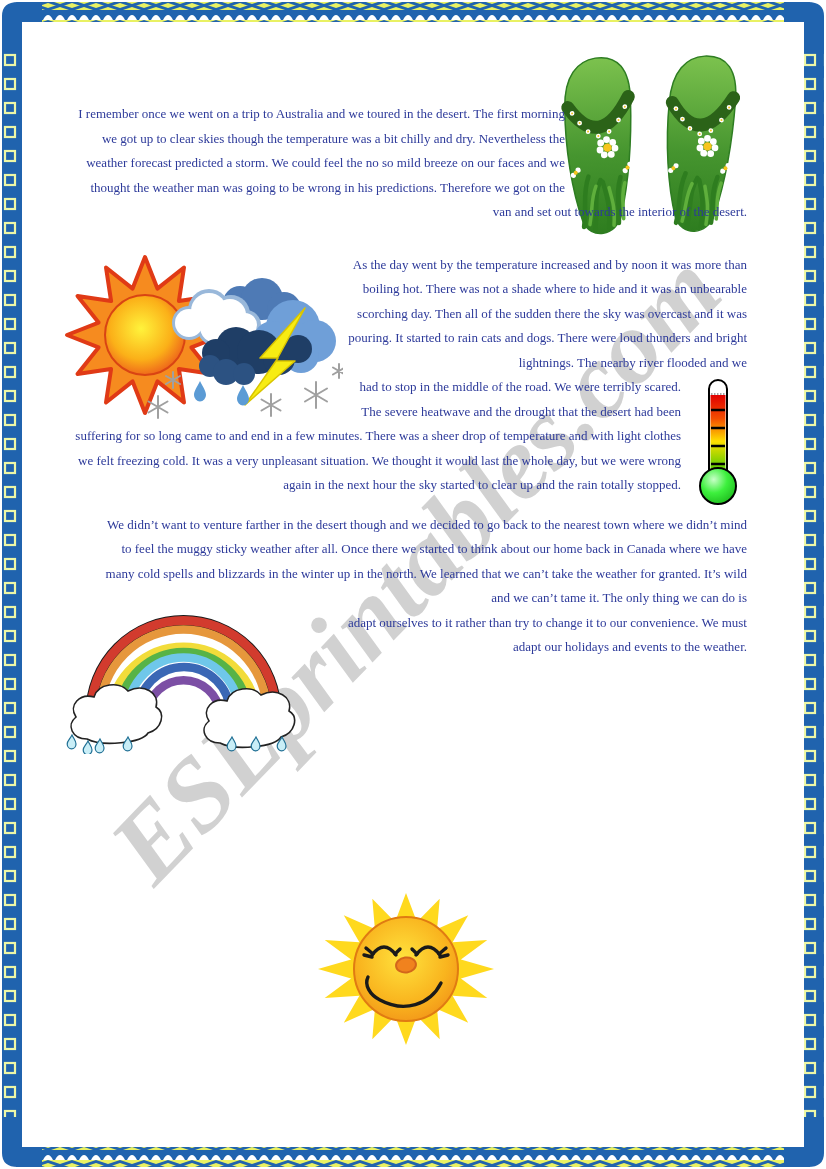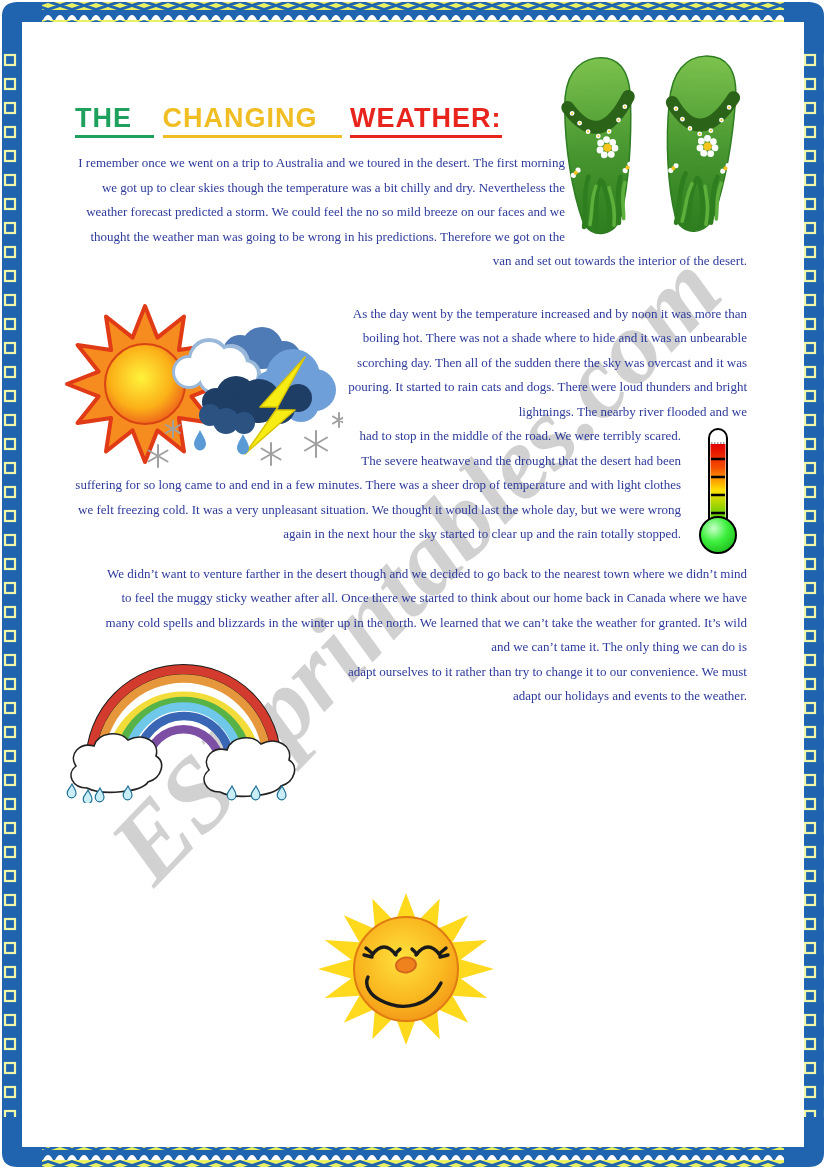--- a/index.html
+++ b/index.html
@@ -127,25 +127,20 @@
             <circle cx="66.5" cy="115" r="2" fill="#F6C51D"></circle>
         </g>
       </g>
     </defs>
     <use href="#sandal" transform="translate(2,4) rotate(-3 40 95)"></use>
     <use href="#sandal" transform="translate(102,2) rotate(3 40 95)"></use>
   </svg>
 
   <div class="content">
 
-    <div class="title">
-      <span class="t-green">THE</span>
-      <span class="t-yellow">CHANGING</span>
-      <span class="t-red">WEATHER:</span>
-    </div>
 
     <div class="para p1">
       <span class="flipflop-spacer"></span>
       <span>I remember once we went on a trip to Australia and we toured in the desert. The first morning we got up to clear skies though the temperature was a bit chilly and dry. Nevertheless the weather forecast predicted a storm. We could feel the no so mild breeze on our faces and we thought the weather man was going to be wrong in his predictions. Therefore we got on the van and set out towards the interior of the desert.</span>
     </div>
 
     <div class="para p2a">
       
       <svg class="collage-float" width="283" height="168" viewBox="0 0 283 168">
         <defs>

